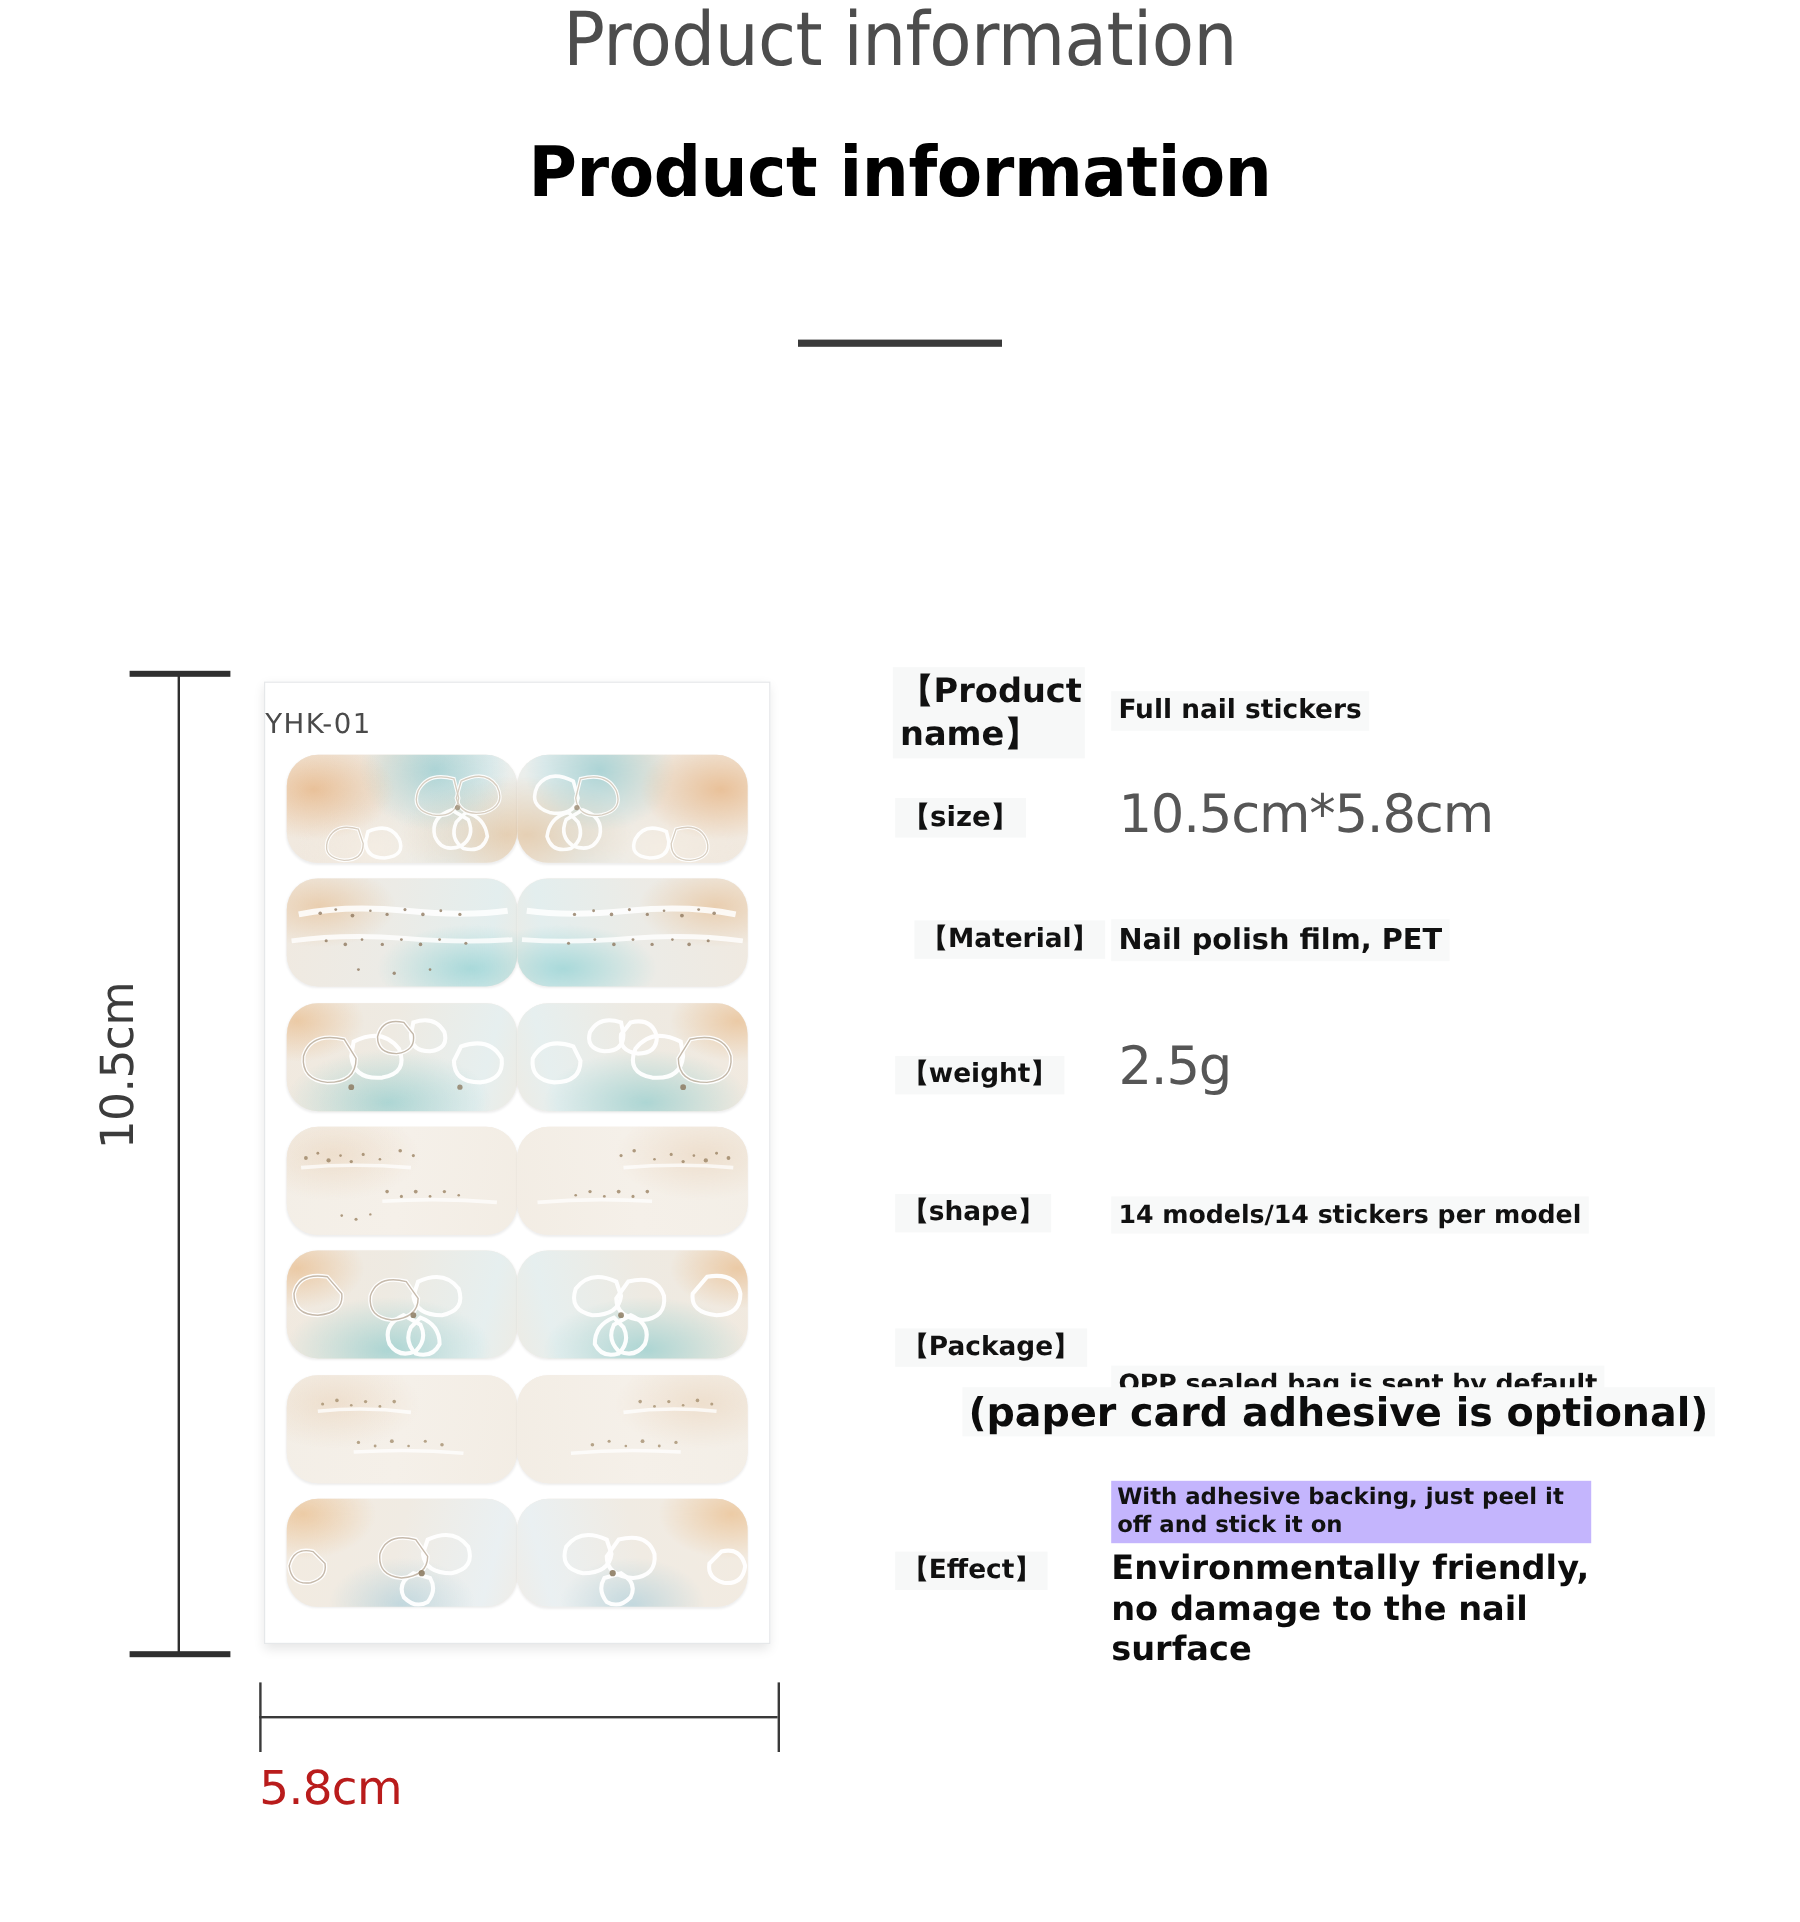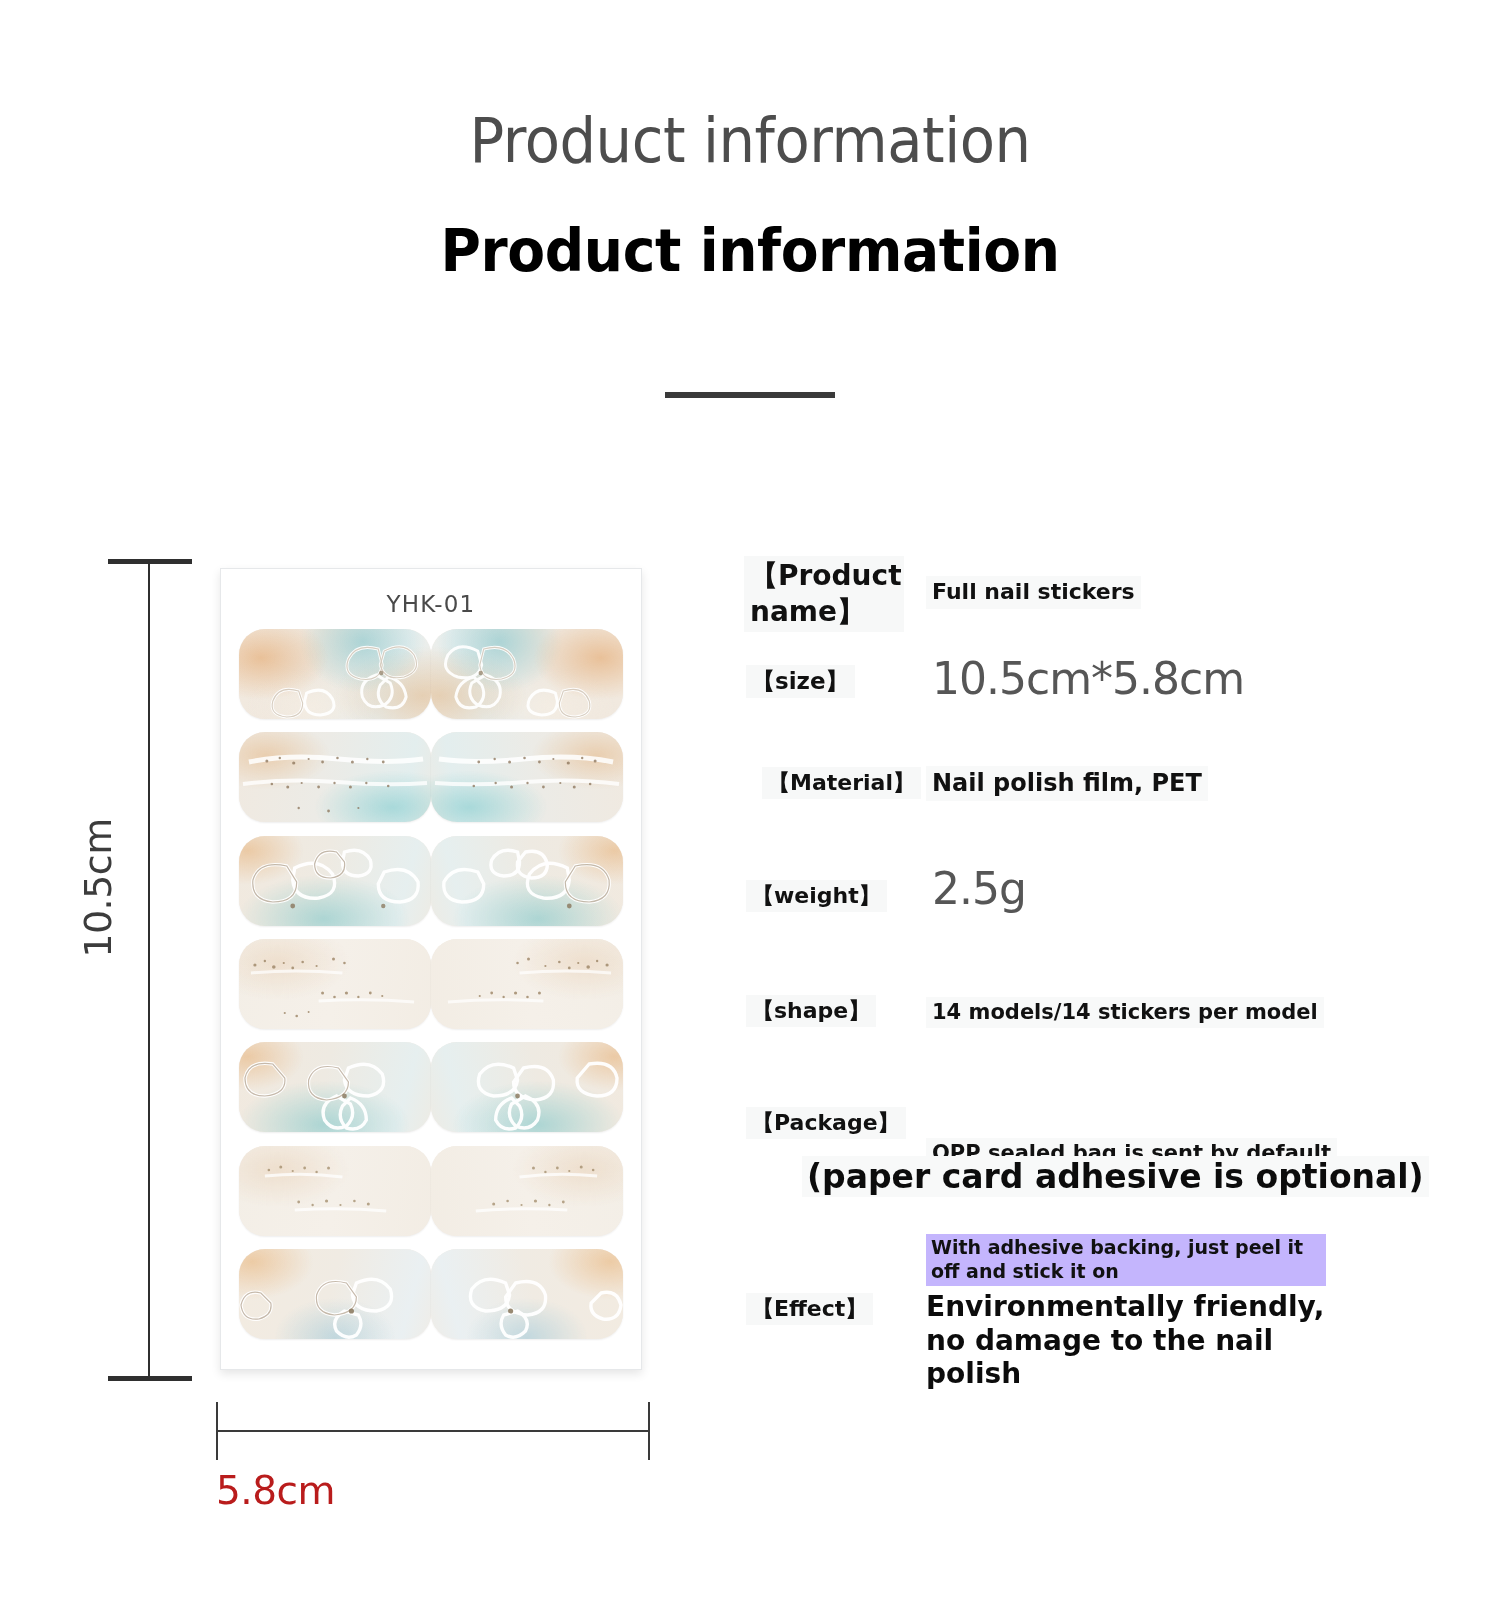--- a/index.html
+++ b/index.html
@@ -7,21 +7,21 @@
   body {
     width: 1500px;
     height: 1602px;
     background: #ffffff;
     font-family: "Liberation Sans", sans-serif;
     position: relative;
     overflow: hidden;
   }
 
   
-  .header { width: 1500px; padding-top: 108px; text-align: center; }
+  .header { width: 1500px; text-align: center; }
 
   .title-light {
     font-size: 62px;
     font-weight: 400;
     color: #4d4d4d;
     letter-spacing: -0.5px;
     line-height: 1.05;
     font-family: "DejaVu Sans", sans-serif;
     transform: scaleX(0.93);
   }
@@ -47,21 +47,21 @@
     position: absolute;
     left: 220px; top: 28px;
     width: 422px; height: 802px;
     background: #ffffff;
     border: 1px solid #e6e8ea;
     box-shadow: 0 4px 9px rgba(0,0,0,0.10);
   }
 
   .sheet-code {
     position: absolute; top: 22px; left: 0; width: 100%;
-    text-align: center;
+    text-align: left;
     font-size: 23px;
     font-weight: 400;
     color: #4a4a4a;
     letter-spacing: 1.2px;
     font-family: "DejaVu Sans", sans-serif;
   }
 
   .sticker-grid {
     position: absolute;
     top: 60px; left: 18px; right: 18px; bottom: 30px;
@@ -614,16 +614,16 @@
 
   <div class="spec-row" id="row-pack">
     <div class="spec-label">【Package】</div>
     <div class="spec-value">OPP sealed bag is sent by default</div>
     <div class="spec-note">(paper card adhesive is optional)</div>
   </div>
 
   <div class="spec-row" id="row-effect">
     <div class="spec-label">【Effect】</div>
     <div class="effect-small">With adhesive backing, just peel it off and stick it on</div>
-    <div class="effect-large">Environmentally friendly, no damage to the nail polish</div>
+    <div class="effect-large">Environmentally friendly, no damage to the nail surface</div>
   </div>
 
 </div>
 
 </body></html>

